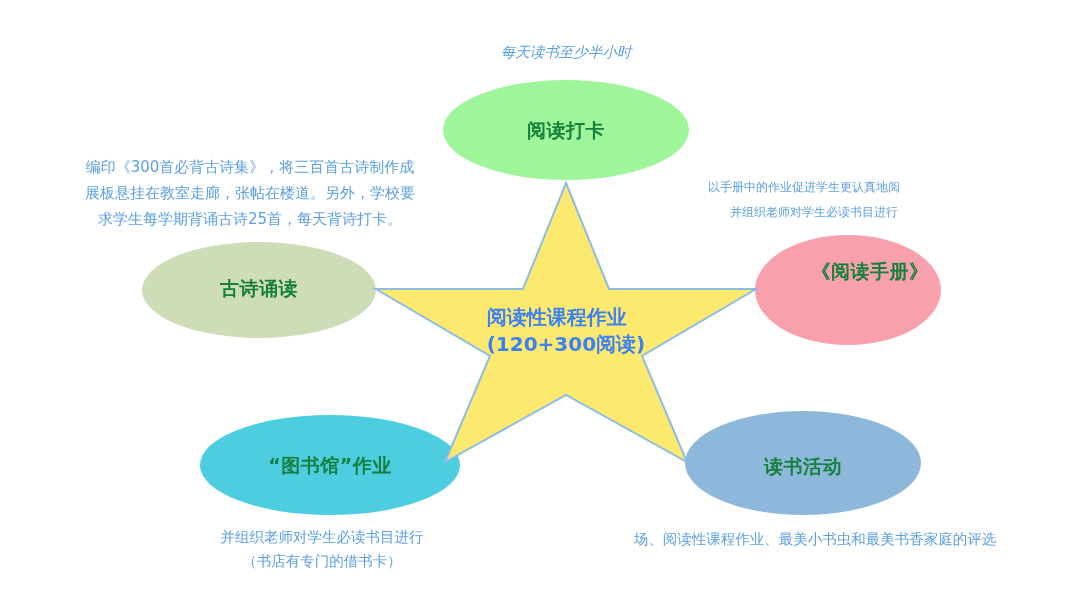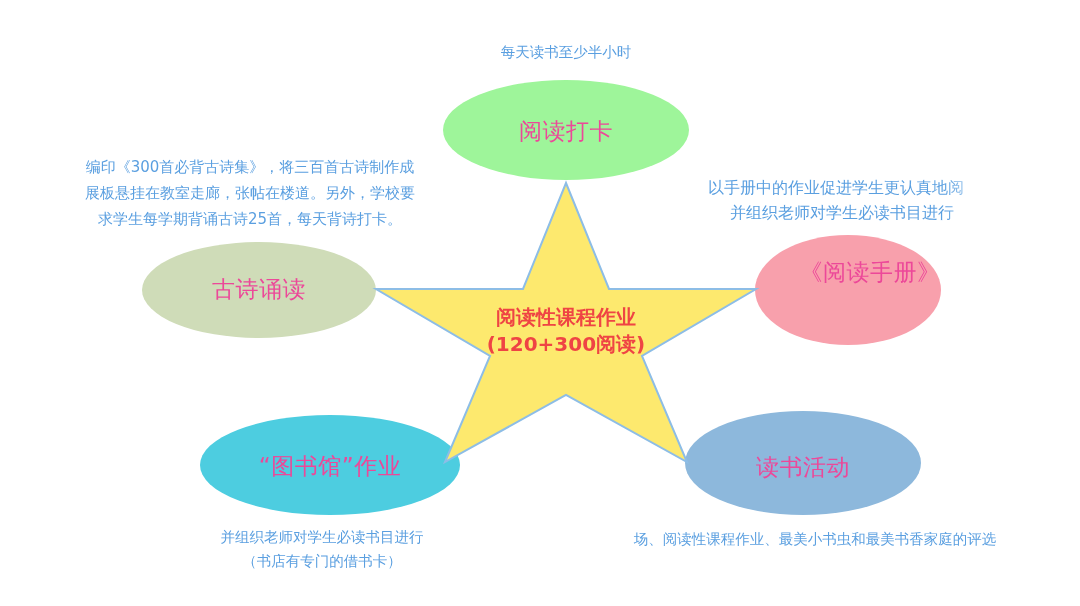--- a/index.html
+++ b/index.html
@@ -15,33 +15,33 @@
       font-family: "DejaVu Sans", "Liberation Sans", sans-serif;
     }
     #canvas {
       position: absolute;
       left: 0; top: 0;
       width: 1080px; height: 606px;
     }
     .node-label {
       position: absolute;
       transform: translate(-50%, -50%);
-      font-weight: normal;
-      color: #ec4899;
-      font-size: 23px;
+      font-weight: bold;
+      color: #15803d;
+      font-size: 19px;
       white-space: nowrap;
       letter-spacing: 0.5px;
     }
     .center-label {
       position: absolute;
       transform: translate(-50%, -50%);
       font-weight: bold;
-      color: #ef4444;
+      color: #3b82f6;
       font-size: 20px;
-      text-align: center;
+      text-align: left;
       line-height: 27px;
       white-space: nowrap;
     }
     .desc {
       position: absolute;
       color: #5a9fe0;
       font-size: 14.5px;
       line-height: 24px;
       text-align: center;
       white-space: nowrap;
@@ -70,31 +70,31 @@
   <div>阅读性课程作业</div>
   <div>(120+300阅读)</div>
 </div>
 
 <div class="node-label" style="left:566px; top:131px;">阅读打卡</div>
 <div class="node-label" style="left:259px; top:289px;">古诗诵读</div>
 <div class="node-label" style="left:870px; top:272px;">《阅读手册》</div>
 <div class="node-label" style="left:330px; top:466px;">“图书馆”作业</div>
 <div class="node-label" style="left:803px; top:467px;">读书活动</div>
 
-<div class="desc" style="left:566px; top:40px; transform:translateX(-50%);">
+<div class="desc" style="left:566px; top:40px; transform:translateX(-50%);font-style:italic;">
   <span>每天读书至少半小时</span>
 </div>
 
 <div class="desc" style="left:244px; top:154px; transform:translateX(-50%); font-size:15px; line-height:26px;margin-left:6px;">
   <span>编印《300首必背古诗集》，将三百首古诗制作成</span>
   <span>展板悬挂在教室走廊，张帖在楼道。另外，学校要</span>
   <span>求学生每学期背诵古诗25首，每天背诗打卡。</span>
 </div>
 
-<div class="desc fade-right" style="left:706px; top:175px; width:290px; overflow:hidden; text-align:left; font-size:16px; line-height:25px;">
+<div class="desc fade-right" style="left:706px; top:175px; width:290px; overflow:hidden; text-align:left; font-size:12px; line-height:25px;">
   <span style="padding-left:2px;">以手册中的作业促进学生更认真地阅</span>
   <span style="padding-left:24px;font-family:Liberation Serif, serif;">并组织老师对学生必读书目进行</span>
 </div>
 
 <div class="desc" style="left:322px; top:525px; transform:translateX(-50%);">
   <span>并组织老师对学生必读书目进行</span>
   <span>（书店有专门的借书卡）</span>
 </div>
 
 <div class="desc" style="left:815px; top:527px; transform:translateX(-50%);">

